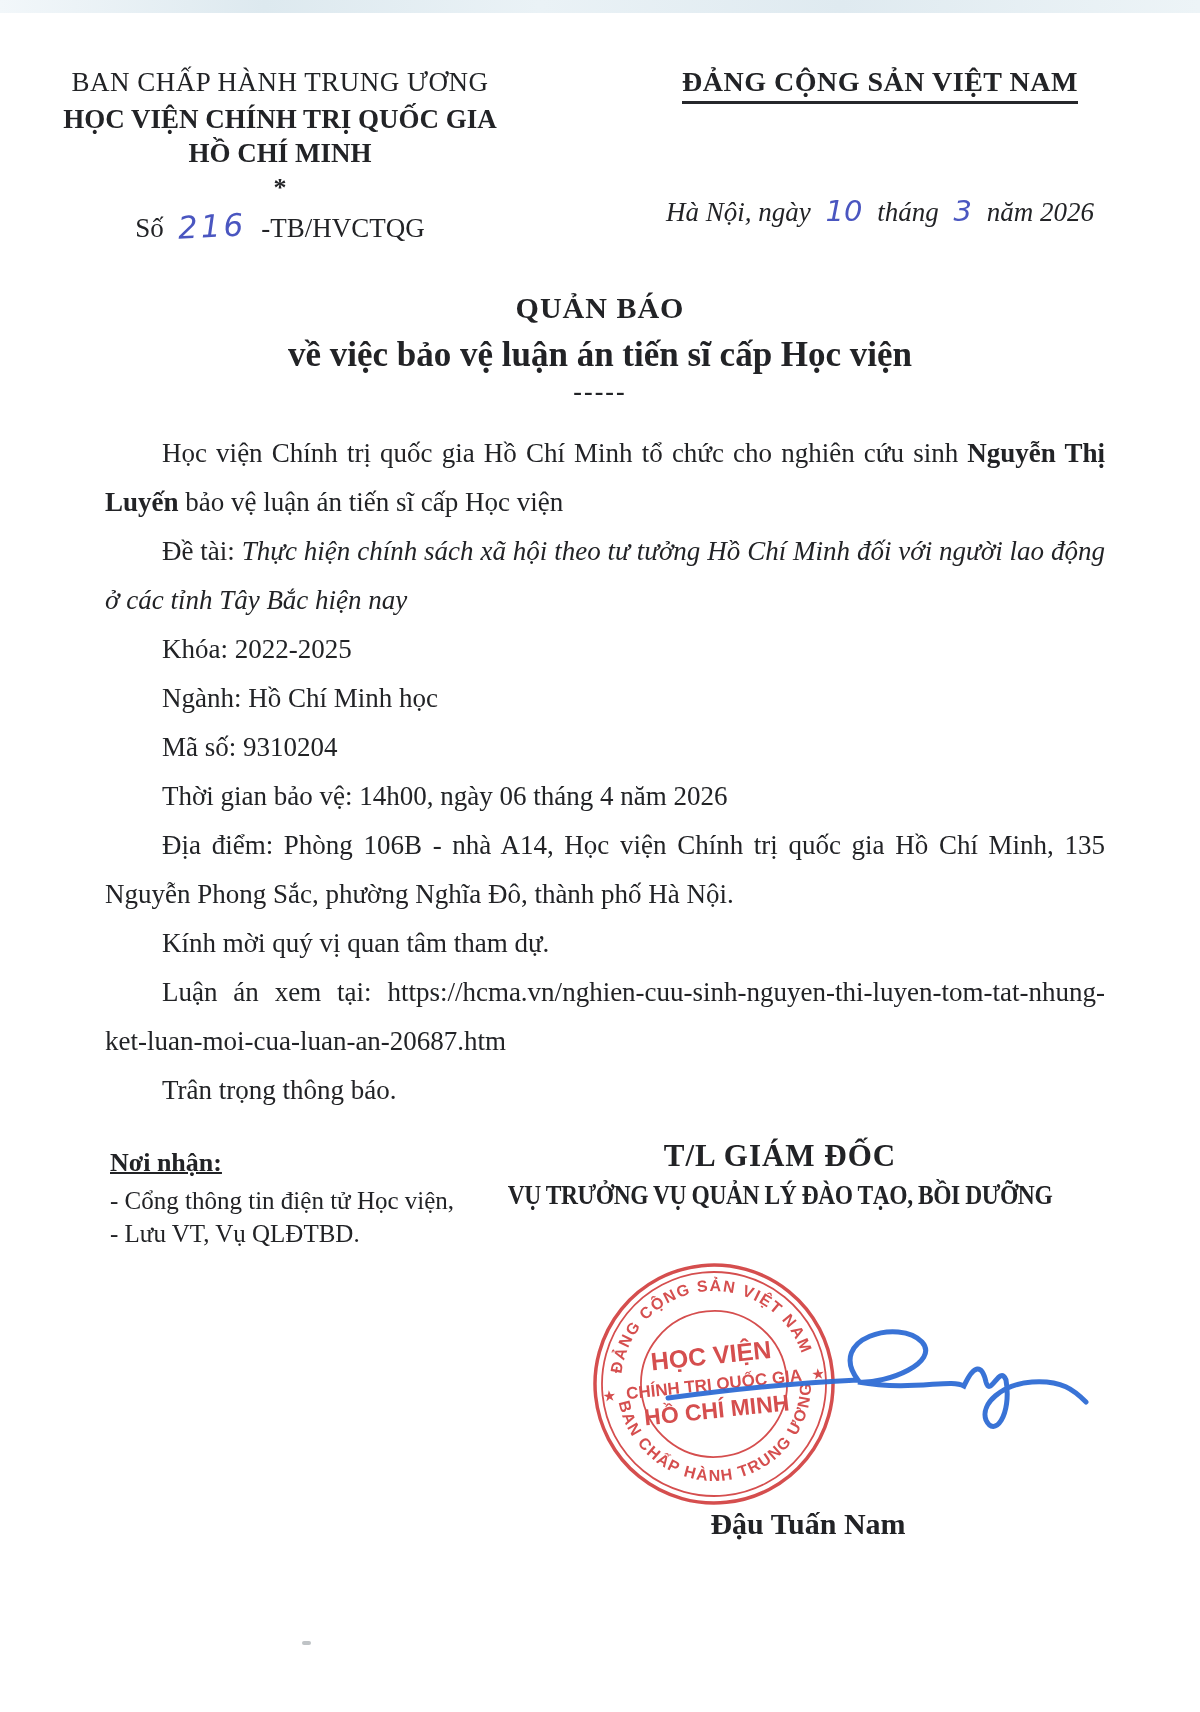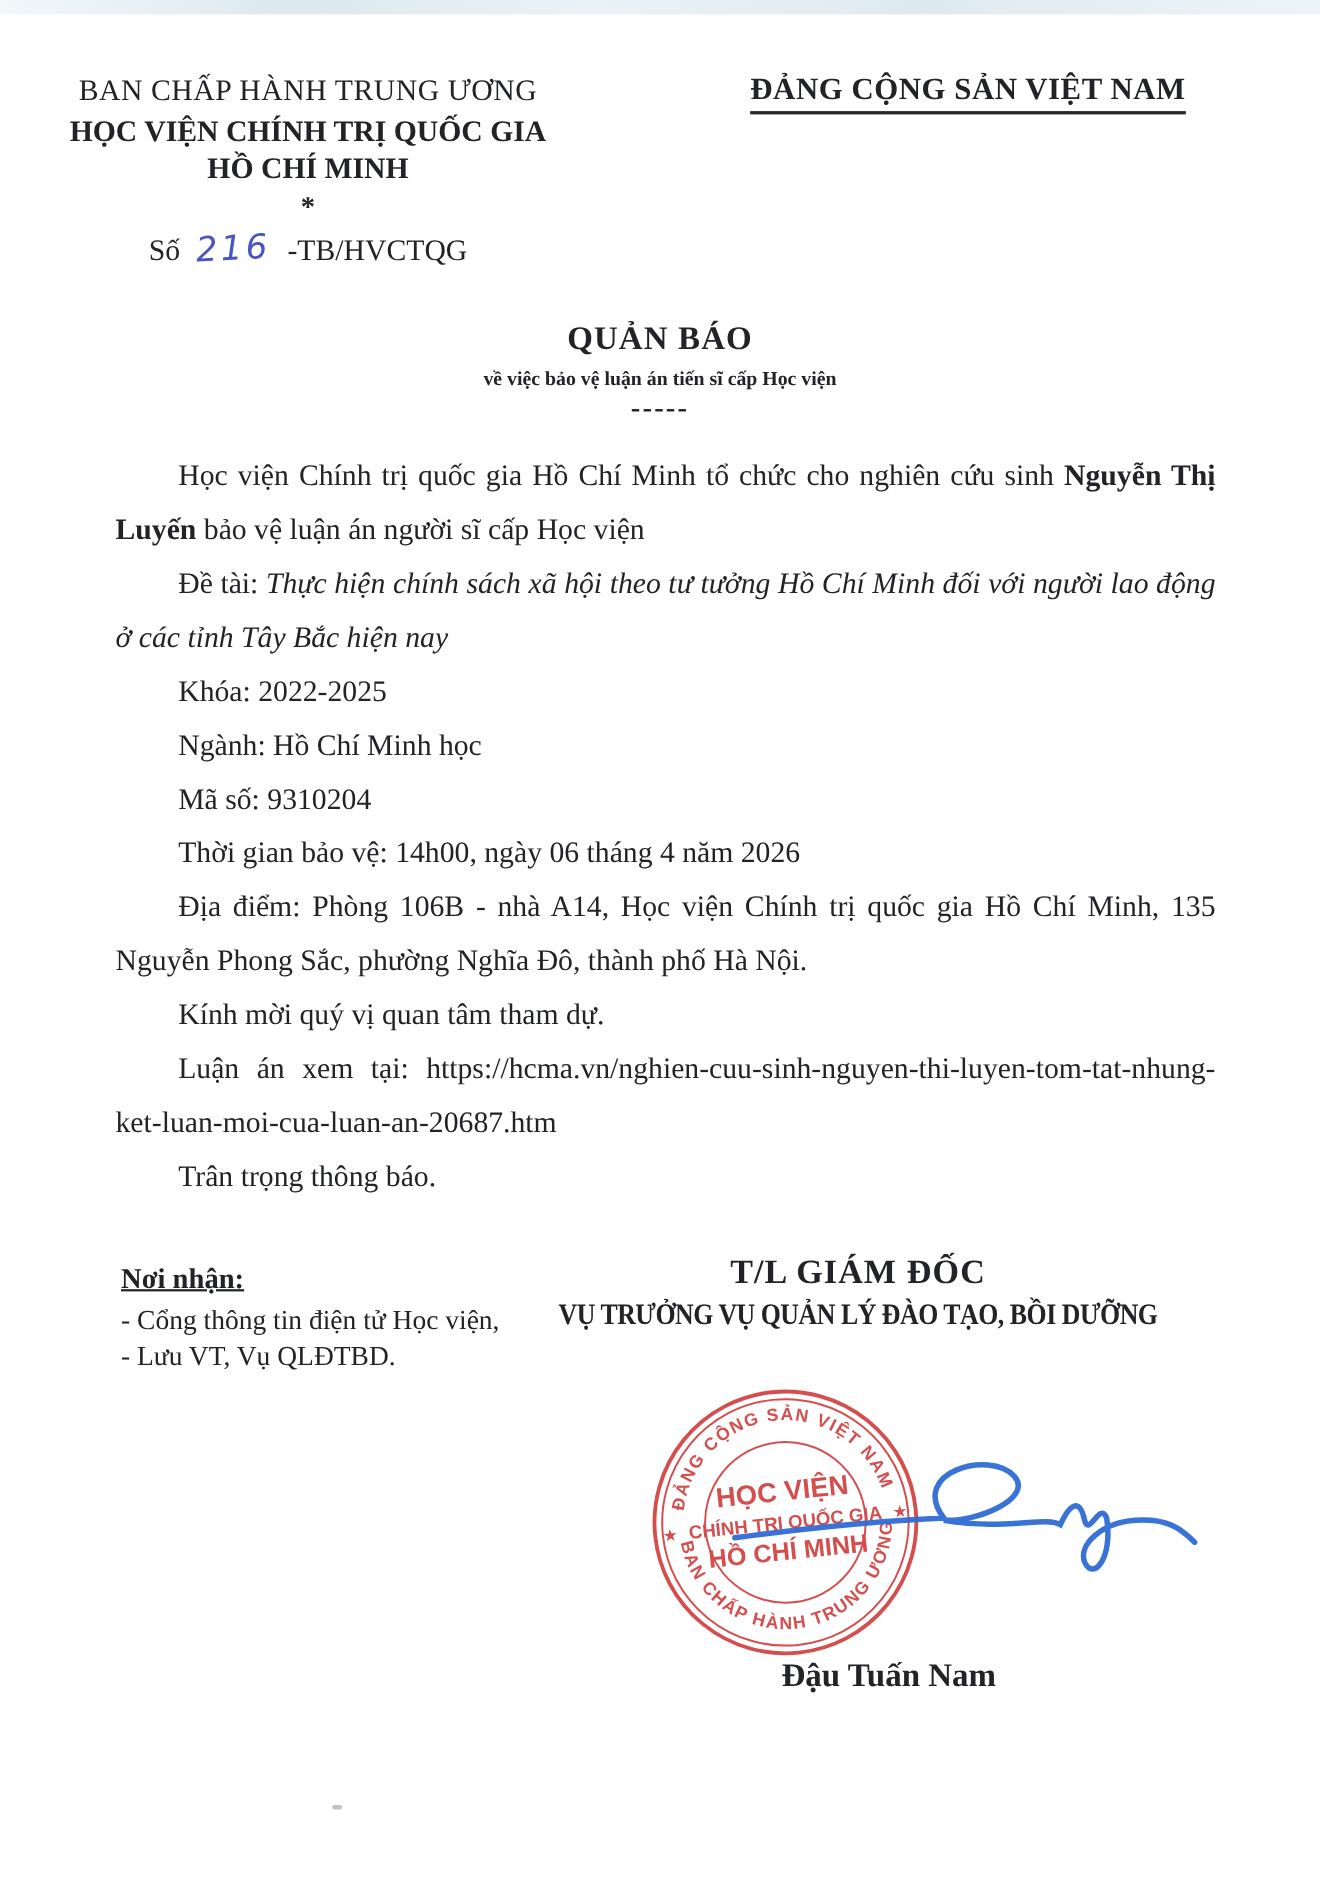--- a/index.html
+++ b/index.html
@@ -34,21 +34,21 @@
   .header-right { flex:1; text-align:center; }
   .party {
     display:inline-block; font-size:28px; font-weight:bold; letter-spacing:.5px;
     border-bottom:3px solid #26272b; padding-bottom:3px;
   }
   .date-line { margin-top:90px; font-style:italic; font-size:27px; }
   .date-line .handwrite { font-size:29px; }
   
   .title-block { text-align:center; margin-top:44px; line-height:1.2; }
   .title-main { font-size:30px; font-weight:bold; letter-spacing:1px; }
-  .title-sub { font-size:18px; font-weight:bold; margin-top:8px; }
+  .title-sub { font-size:35px; font-weight:bold; margin-top:8px; }
   .title-divider { font-size:26px; font-weight:bold; letter-spacing:2px; margin-top:0px; }
   
   .body-text {
     margin:22px 95px 0 105px;
     font-size:27px;
     line-height:49px;
     text-align:justify;
   }
   .body-text p { margin:0; text-indent:57px; }
   .intro-name { font-weight:bold; }
@@ -90,31 +90,34 @@
     <div class="doc-no">
       <span>Số</span>
       <span class="handwrite">216</span>
       <span>-TB/HVCTQG</span>
     </div>
   </div>
   <div class="header-right">
     <div>
       <span class="party">ĐẢNG CỘNG SẢN VIỆT NAM</span>
     </div>
+    <div class="date-line">
+      <span>Hà Nội, ngày </span><span class="handwrite">10</span><span> tháng </span><span class="handwrite">3</span><span> năm 2026</span>
+    </div>
   </div>
 </div>
 
 <div class="title-block">
   <div class="title-main">QUẢN BÁO</div>
   <div class="title-sub">về việc bảo vệ luận án tiến sĩ cấp Học viện</div>
   <div class="title-divider">-----</div>
 </div>
 
 <div class="body-text">
-  <p><span>Học viện Chính trị quốc gia Hồ Chí Minh tổ chức cho nghiên cứu sinh </span><span class="intro-name">Nguyễn Thị Luyến</span><span> bảo vệ luận án người sĩ cấp Học viện</span></p>
+  <p><span>Học viện Chính trị quốc gia Hồ Chí Minh tổ chức cho nghiên cứu sinh </span><span class="intro-name">Nguyễn Thị Luyến</span><span> bảo vệ luận án tiến sĩ cấp Học viện</span></p>
   <p><span>Đề tài: </span><span class="topic-title">Thực hiện chính sách xã hội theo tư tưởng Hồ Chí Minh đối với người lao động ở các tỉnh Tây Bắc hiện nay</span></p>
   <p>Khóa: 2022-2025</p>
   <p>Ngành: Hồ Chí Minh học</p>
   <p>Mã số: 9310204</p>
   <p>Thời gian bảo vệ: 14h00, ngày 06 tháng 4 năm 2026</p>
   <p>Địa điểm: Phòng 106B - nhà A14, Học viện Chính trị quốc gia Hồ Chí Minh, 135 Nguyễn Phong Sắc, phường Nghĩa Đô, thành phố Hà Nội.</p>
   <p>Kính mời quý vị quan tâm tham dự.</p>
   <p><span>Luận án xem tại: </span><span>https://hcma.vn/nghien-cuu-sinh-nguyen-thi-luyen-tom-tat-nhung-ket-luan-moi-cua-luan-an-20687.htm</span></p>
   <p>Trân trọng thông báo.</p>
 </div>

